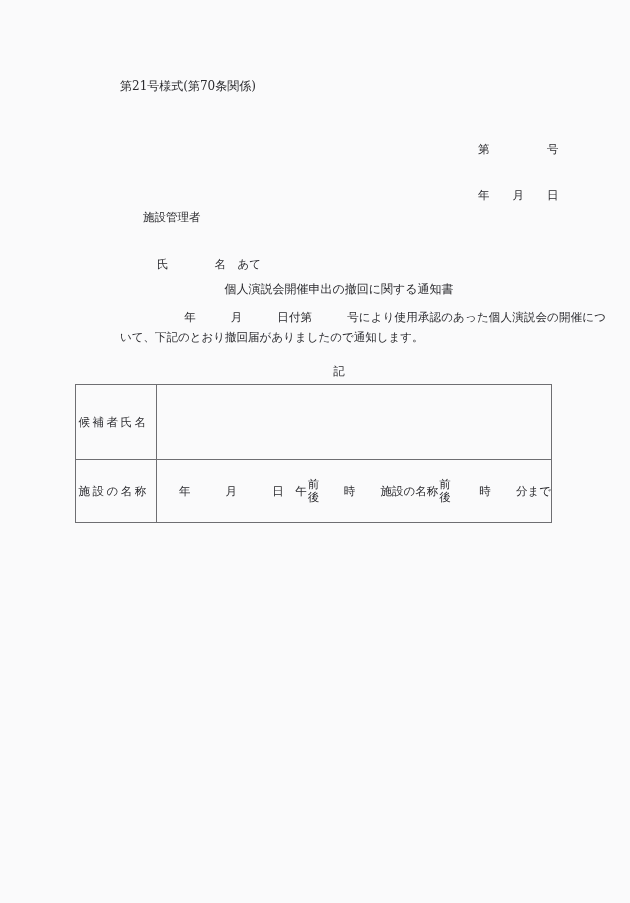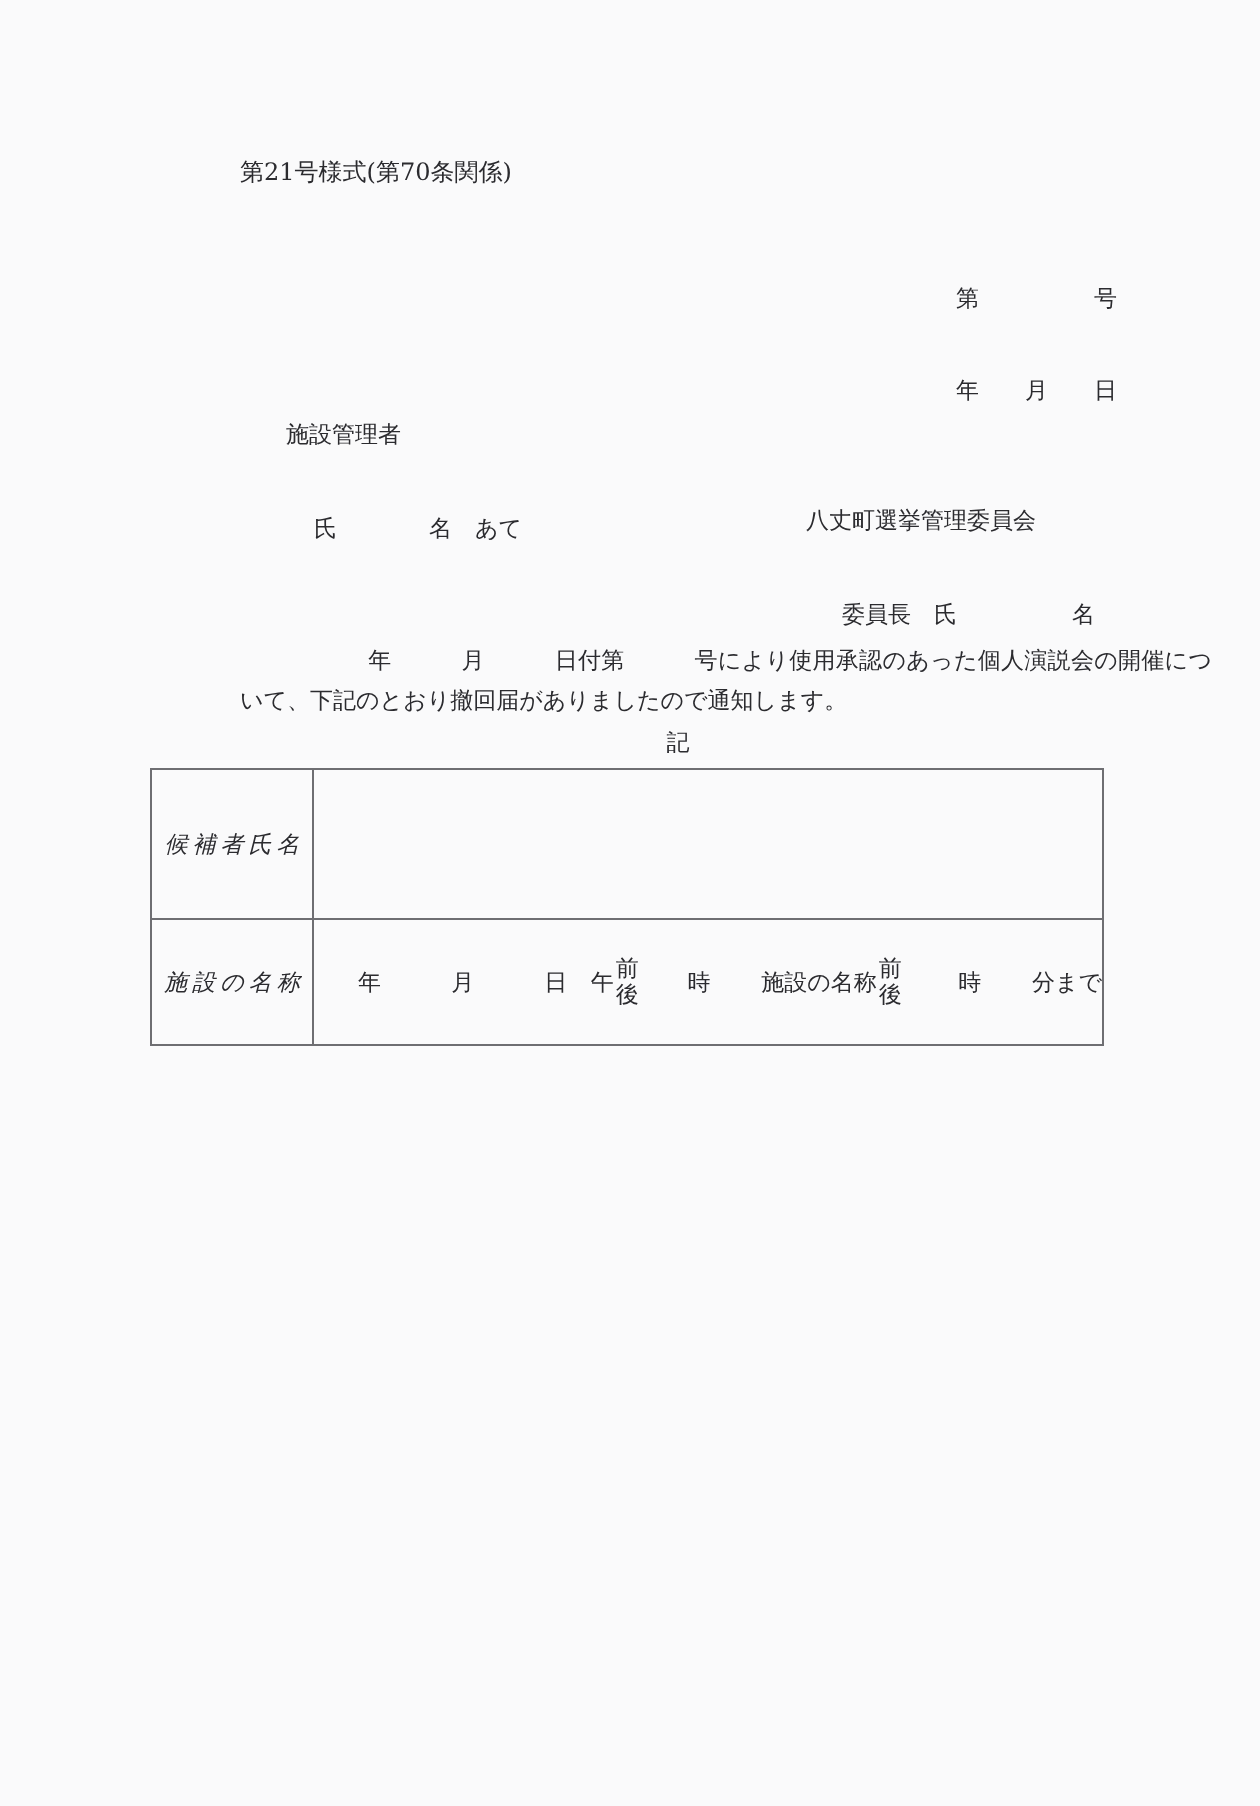--- a/index.html
+++ b/index.html
@@ -75,26 +75,27 @@
     left: 0;
     right: 0;
     top: 283px;
     text-align: center;
     font-size: 12px;
   }
 
   
   .body-text {
     left: 72px;
-    top: 320px;
+    top: 308px;
     width: 486px;
     font-size: 11.5px;
     line-height: 1.75;
     white-space: normal;
     text-align: justify;
+    font-family: Liberation Mono, monospace;
   }
   .body-indent {
     display: inline-block;
     width: 64px;
   }
 
   
   .kiji {
     left: 0;
     right: 0;
@@ -112,23 +113,22 @@
     border-collapse: collapse;
     table-layout: fixed;
   }
   .form-table td {
     border: 1px solid #6e6e72;
     padding: 0;
     vertical-align: middle;
   }
   .form-table .label-cell {
     width: 80px;
-    text-align: center;
-    font-size: 11.5px;
-    font-style: italic;
+    text-align: left;
+    font-size: 11.5px;
   }
   .form-table .label-cell span {
     display: inline-block;
     letter-spacing: 2.5px;
     padding-left: 2.5px;
   }
   .form-table .value-cell {
     font-size: 11.5px;
   }
 
@@ -169,25 +169,22 @@
   <div class="t addressee">
     <div>施設管理者</div>
     <div class="line2">氏　　　　名　あて</div>
   </div>
 
   <div class="t doc-meta">
     <div>第　　　　　号</div>
     <div>年　　月　　日</div>
   </div>
 
-  <div class="t issuer">
-    <div>八丈町選挙管理委員会</div>
-    <div class="line2">委員長　氏　　　　　名</div>
-  </div>
-
+
+  <div class="t doc-title">個人演説会開催申出の撤回に関する通知書</div>
 
   <div class="t body-text">
     <span class="body-indent"></span><span>年　　　月　　　日付第　　　号により使用承認のあった個人演説会の開催について、下記のとおり撤回届がありましたので通知します。</span>
   </div>
 
   <div class="t kiji">記</div>
 
   <table class="form-table">
     <tbody>
       <tr class="row-name">

